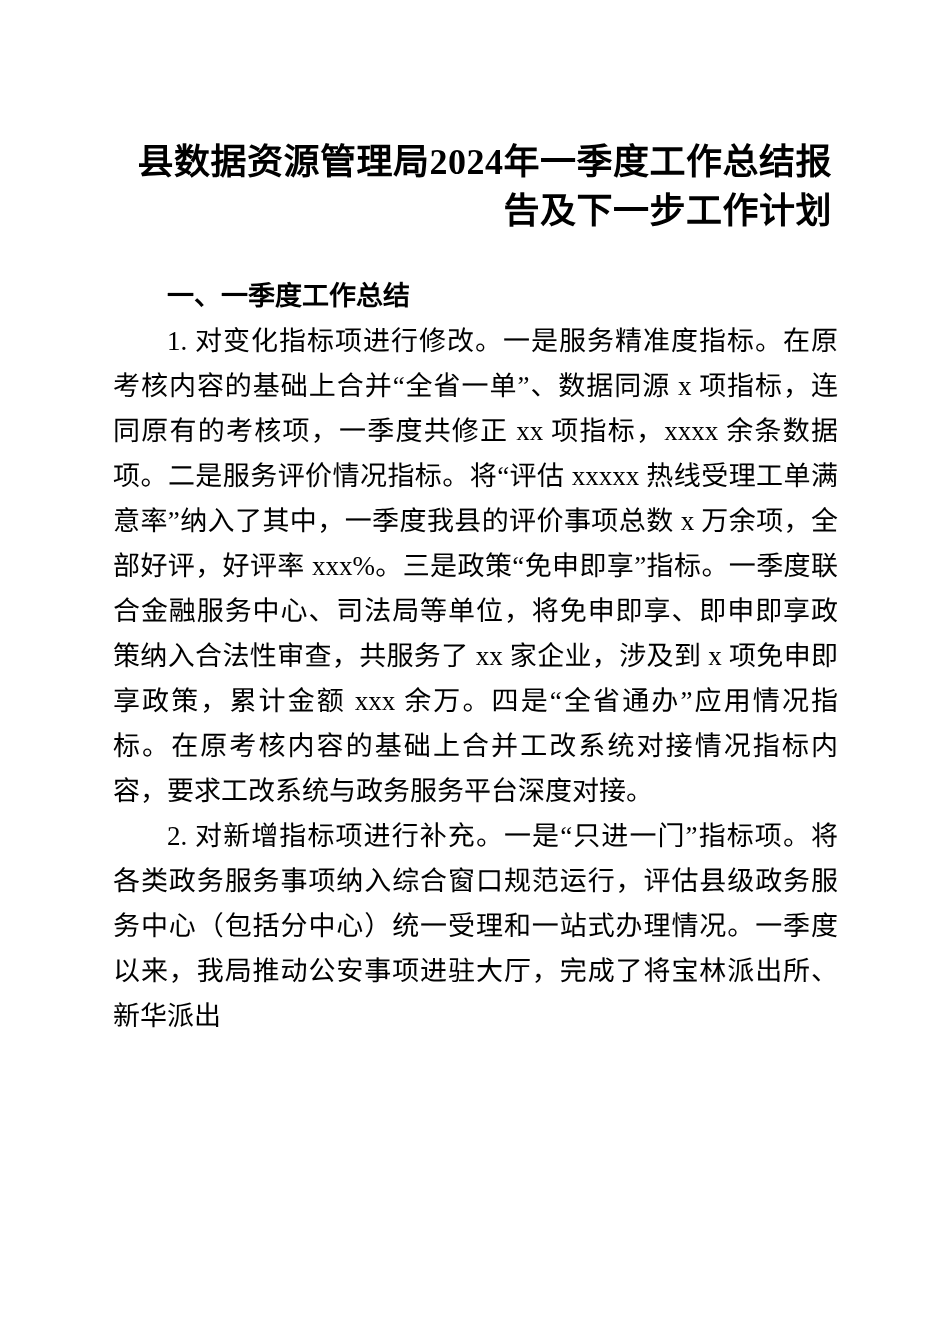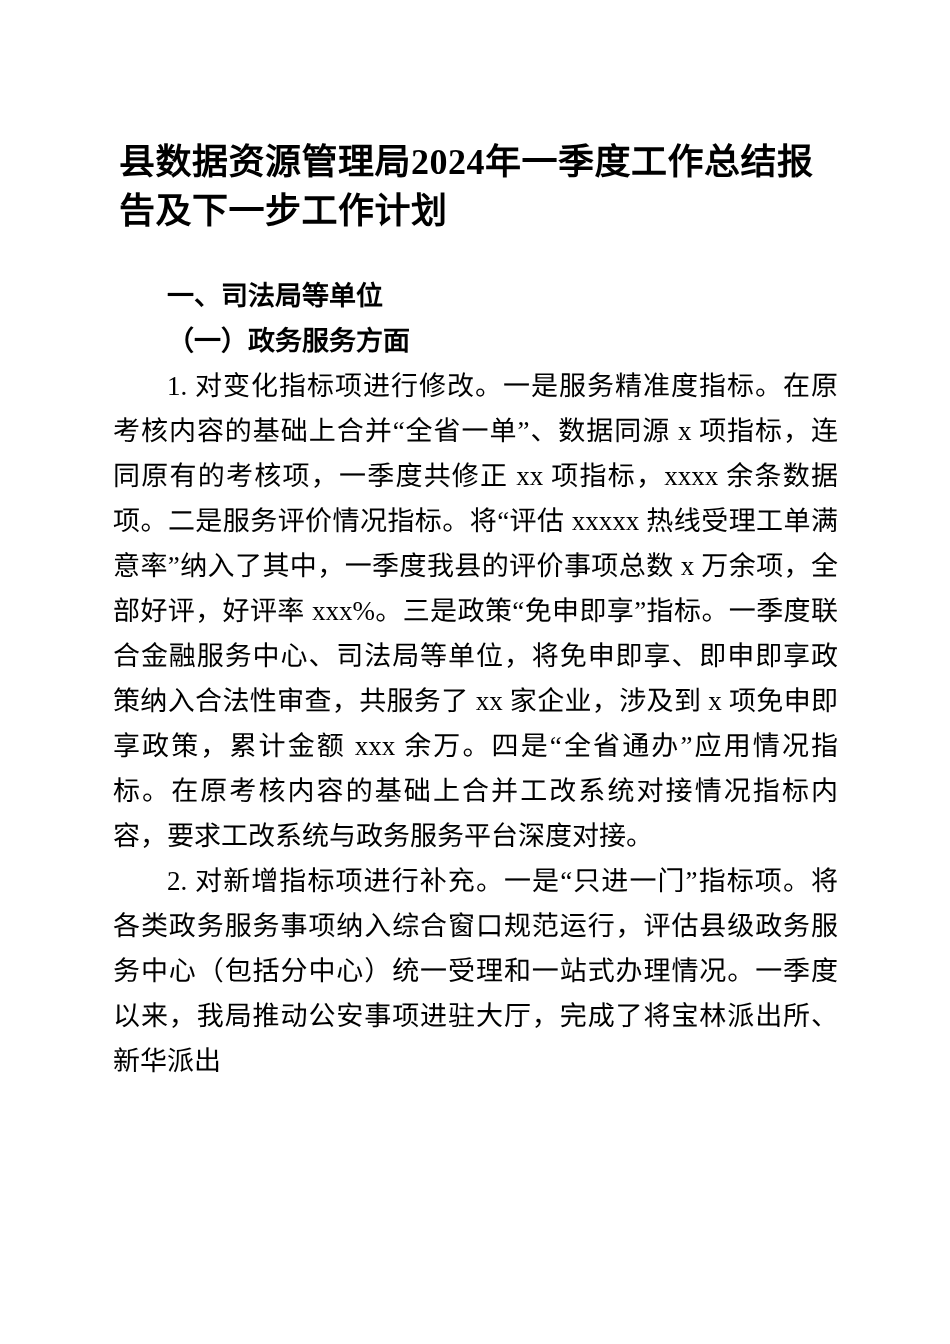--- a/index.html
+++ b/index.html
@@ -18,21 +18,21 @@
     overflow: hidden;
   }
   .doc-title {
     margin: 0;
     padding: 0 6px;
     font-family: "Liberation Serif", "DejaVu Serif", serif;
     font-weight: bold;
     font-size: 36px;
     line-height: 49px;
     letter-spacing: 0.5px;
-    text-align: left;
+    text-align: right;
     color: #000000;
   }
   .content {
     margin-top: 38px;
     font-family: "Liberation Serif", "DejaVu Serif", serif;
     font-size: 27px;
     line-height: 45px;
     color: #000000;
   }
   .content > * {
@@ -59,22 +59,21 @@
     line-break: strict;
   }
 </style>
 </head>
 <body>
 
 <div class="page">
   <h1 class="doc-title">县数据资源管理局2024年一季度工作总结报告及下一步工作计划</h1>
 
   <div class="content">
-    <h2 class="heading-hei">一、司法局等单位</h2>
+    <h2 class="heading-hei">一、一季度工作总结</h2>
 
 
-    <h3 class="heading-kai">（一）政务服务方面</h3>
 
     <p class="para">1. 对变化指标项进行修改。一是服务精准度指标。在原考核内容的基础上合并“全省一单”、数据同源 x 项指标，连同原有的考核项，一季度共修正 xx 项指标，xxxx 余条数据项。二是服务评价情况指标。将“评估 xxxxx 热线受理工单满意率”纳入了其中，一季度我县的评价事项总数 x 万余项，全部好评，好评率 xxx%。三是政策“免申即享”指标。一季度联合金融服务中心、司法局等单位，将免申即享、即申即享政策纳入合法性审查，共服务了 xx 家企业，涉及到 x 项免申即享政策，累计金额 xxx 余万。四是“全省通办”应用情况指标。在原考核内容的基础上合并工改系统对接情况指标内容，要求工改系统与政务服务平台深度对接。</p>
 
     <p class="para">2. 对新增指标项进行补充。一是“只进一门”指标项。将各类政务服务事项纳入综合窗口规范运行，评估县级政务服务中心（包括分中心）统一受理和一站式办理情况。一季度以来，我局推动公安事项进驻大厅，完成了将宝林派出所、新华派出</p>
   </div>
 </div>
 
 </body></html>

